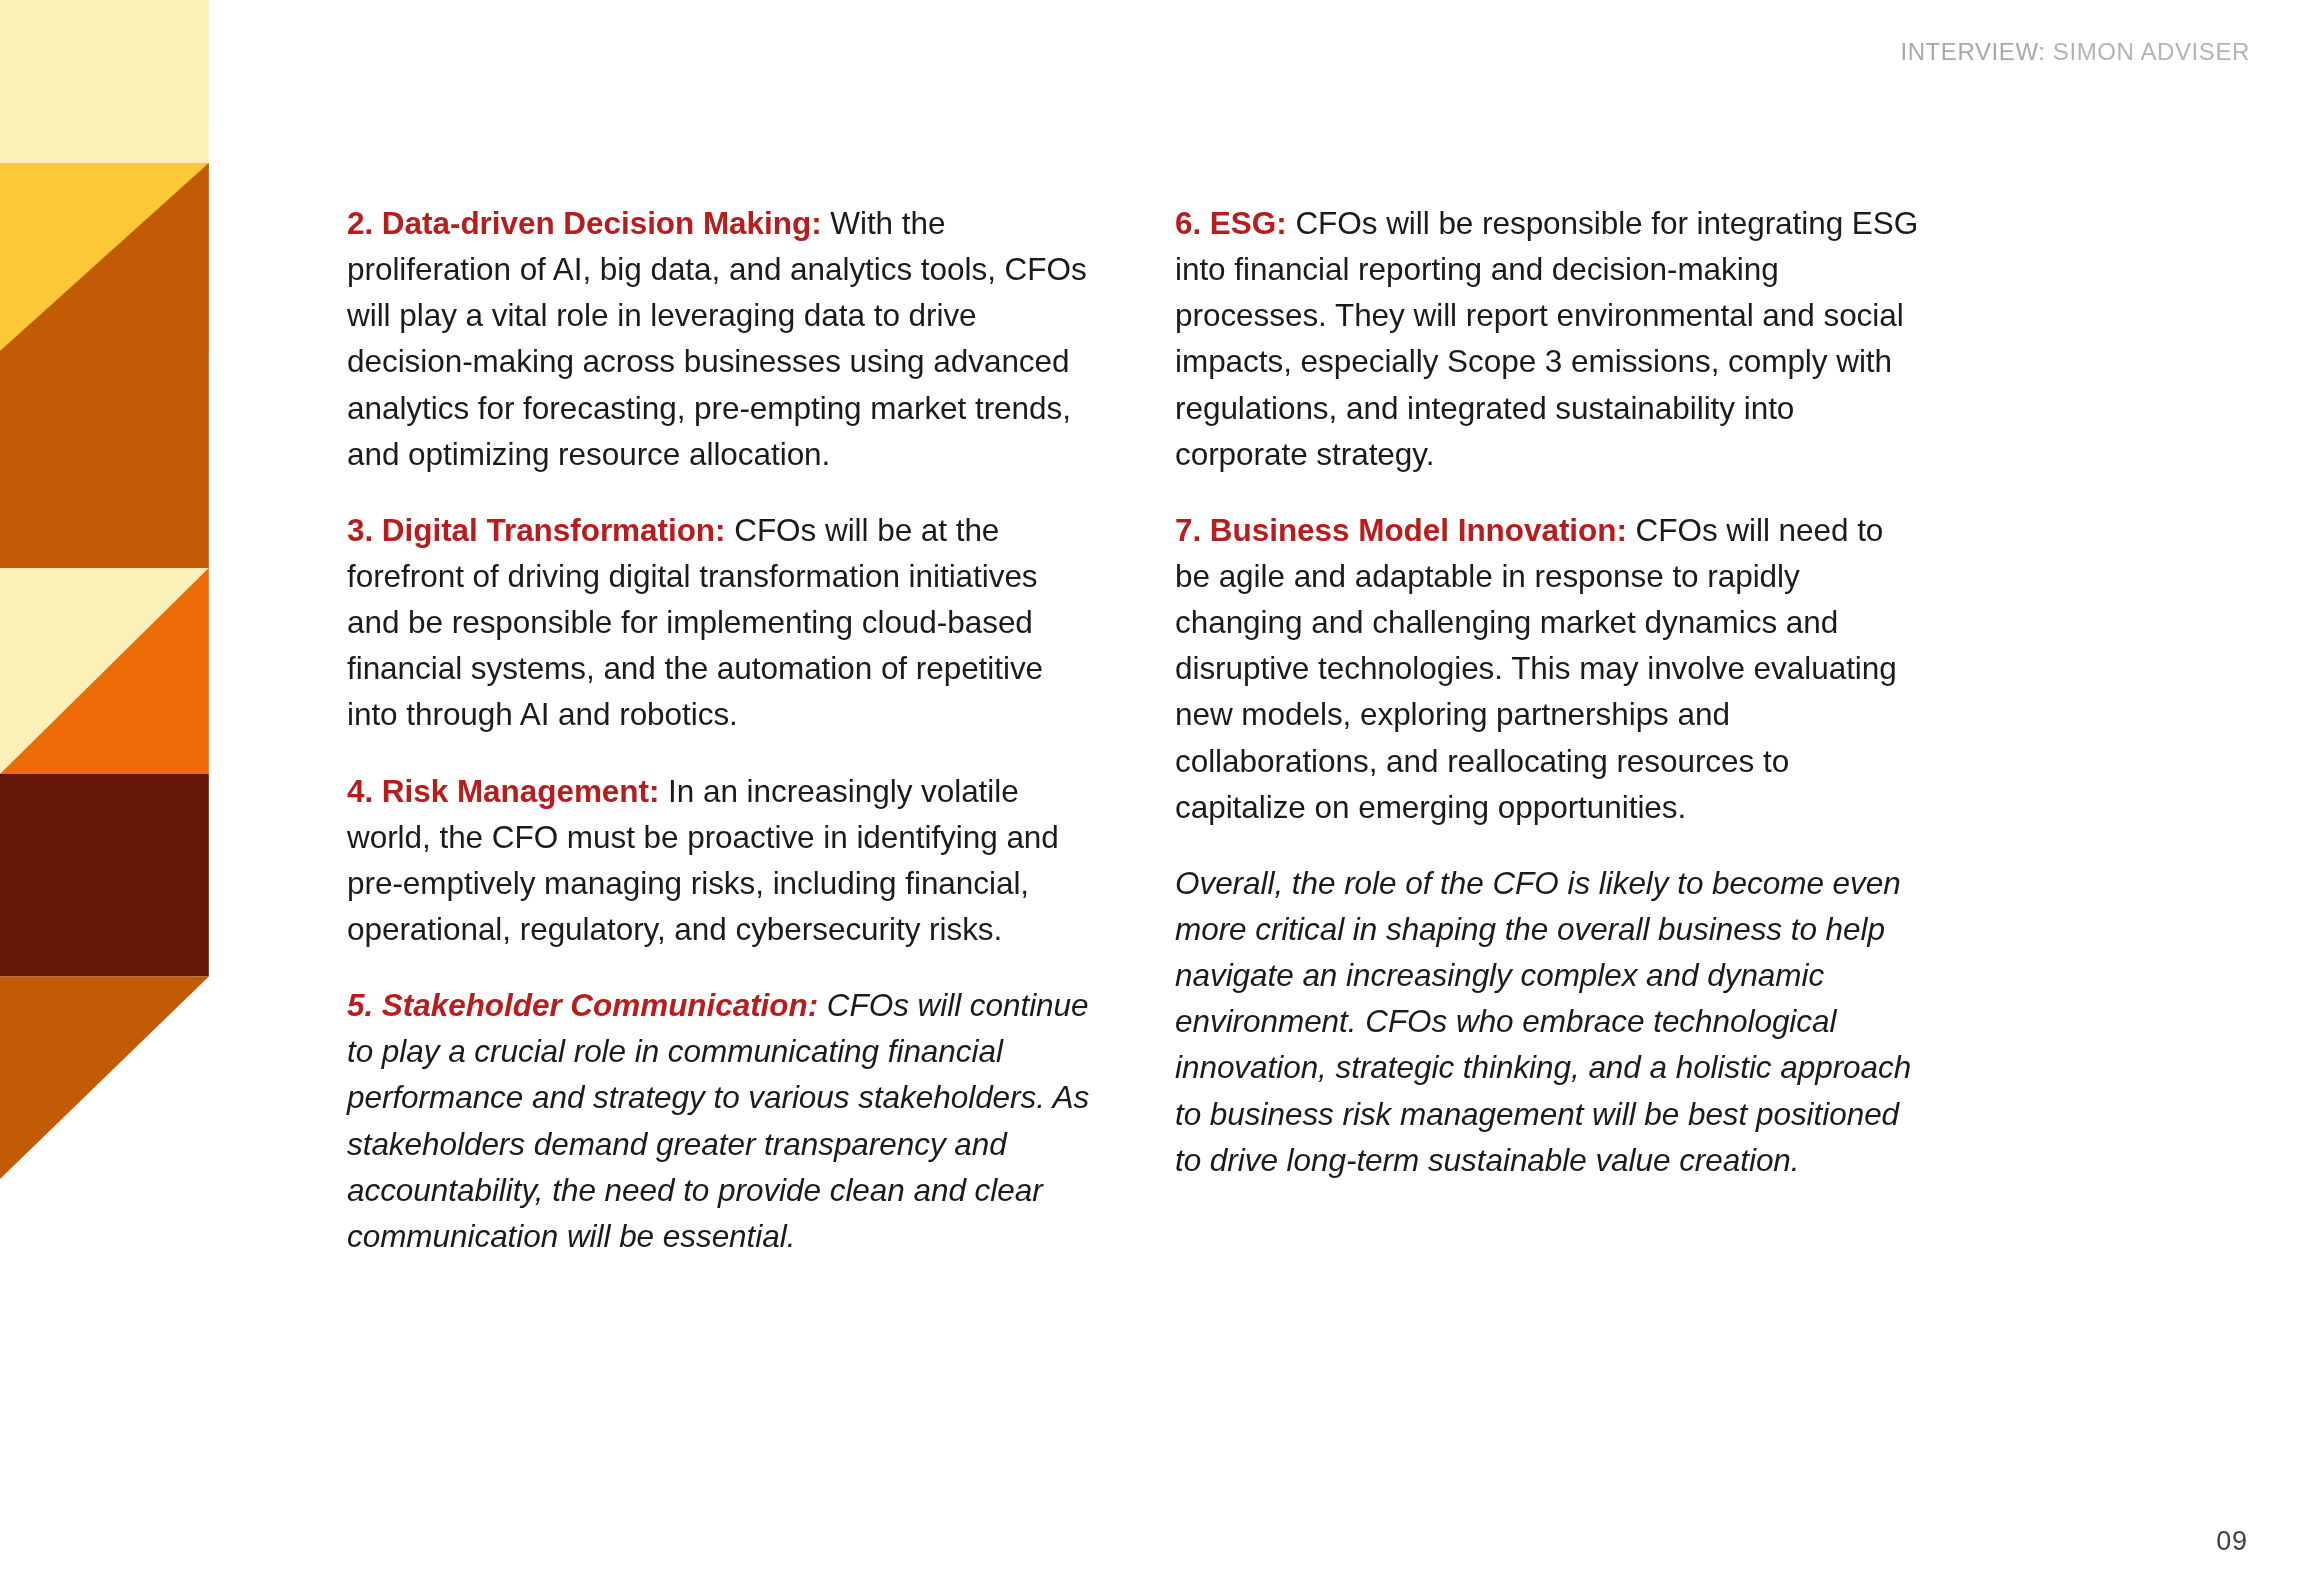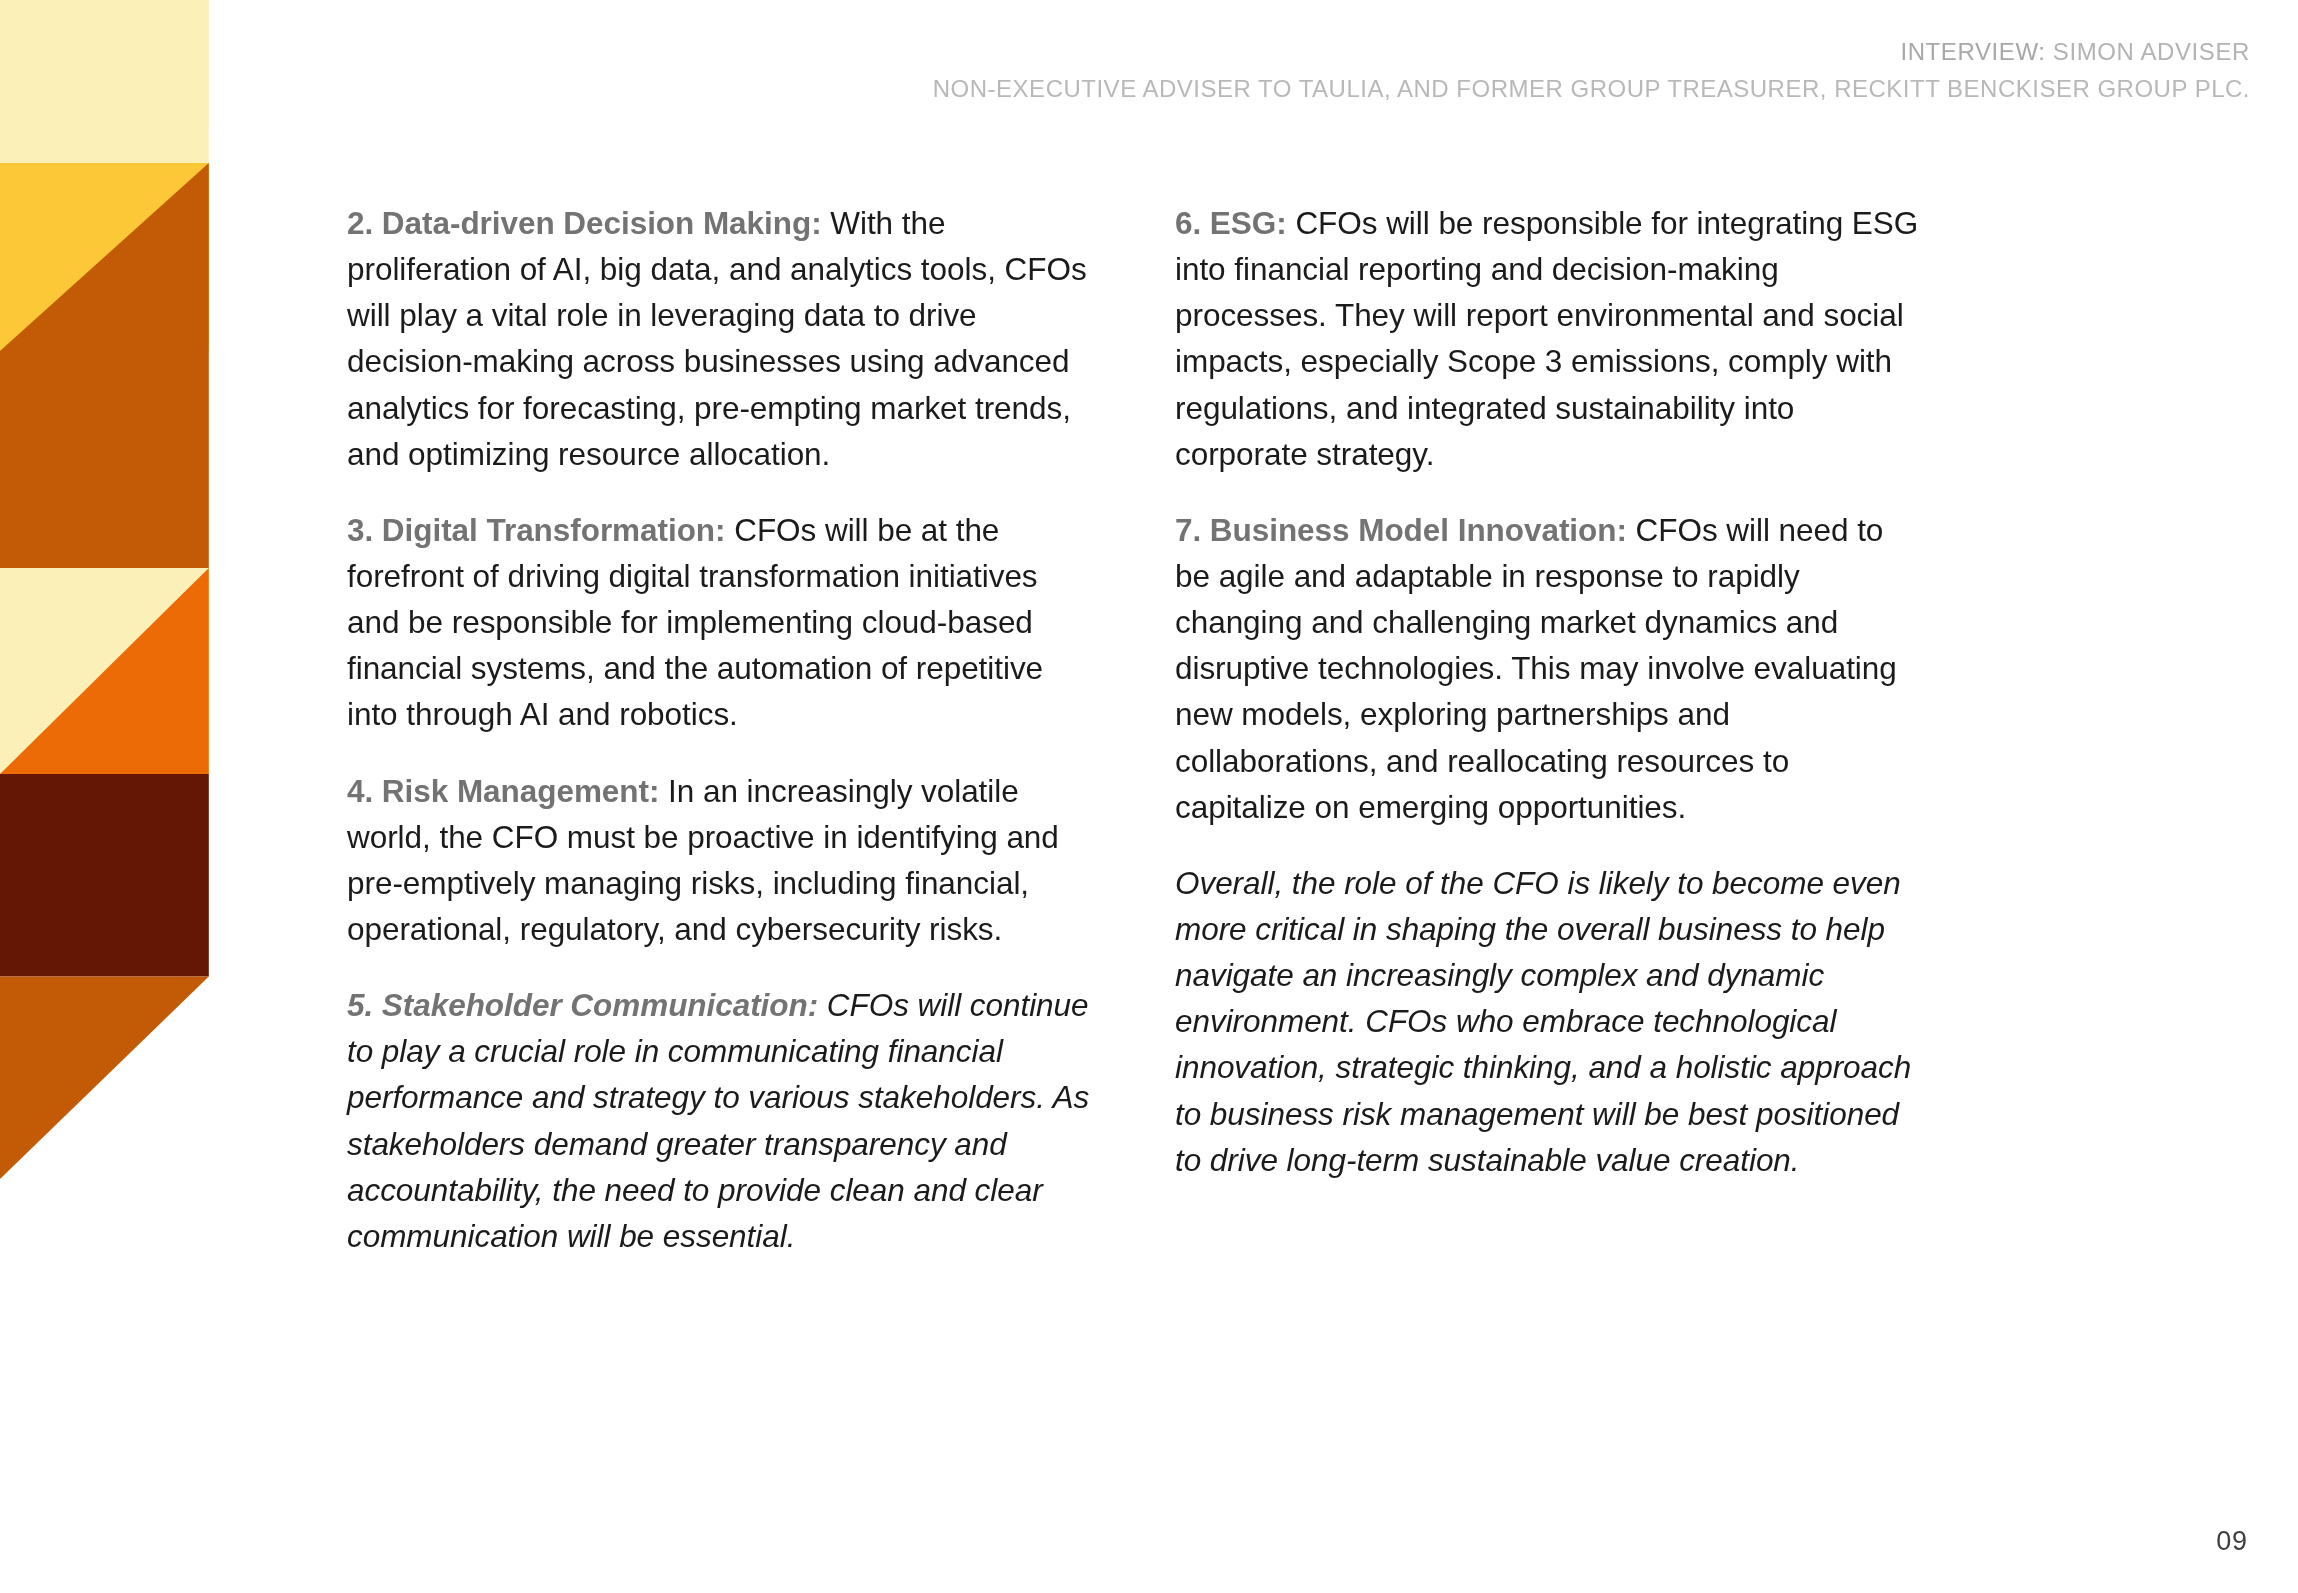--- a/index.html
+++ b/index.html
@@ -70,21 +70,21 @@
   .para {
     font-size: 31.5px;
     line-height: 1.465;
     color: #1b1b1b;
     margin: 0 0 30px 0;
     letter-spacing: -0.05px;
   }
   .para:last-child { margin-bottom: 0; font-style: italic; }
   .para b {
     font-weight: bold;
-    color: #737373;
+    color: #b91c1c;
   }
 
   
   #page-number {
     position: absolute;
     right: 51px;
     bottom: 36px;
     font-size: 27px;
     color: #404040;
     letter-spacing: 0.9px;
@@ -106,21 +106,20 @@
   <polygon points="0,631 232,631 232,860 0,860" fill="#FBF0B8"></polygon>
   <polygon points="232,631 232,860 0,860" fill="#EC6B06"></polygon>
 
   <polygon points="0,860 232,860 232,1085 0,1085" fill="#651706"></polygon>
 
   <polygon points="0,1085 232,1085 0,1310" fill="#C25A06"></polygon>
 </svg>
 
 <div id="header">
   <div class="line1"><span class="lbl">INTERVIEW:</span><span> SIMON ADVISER</span></div>
-  <div class="line2">NON-EXECUTIVE ADVISER TO TAULIA, AND FORMER GROUP TREASURER, RECKITT BENCKISER GROUP PLC.</div>
 </div>
 
 <div id="columns">
 
   <div class="col left">
     <p class="para"><b>2. Data-driven Decision Making:</b><span> With the proliferation of AI, big data, and analytics tools, CFOs will play a vital role in leveraging data to drive decision-making across businesses using advanced analytics for forecasting, pre-empting market trends, and optimizing resource allocation.</span></p>
 
     <p class="para"><b>3. Digital Transformation:</b><span> CFOs will be at the forefront of driving digital transformation initiatives and be responsible for implementing cloud-based financial systems, and the automation of repetitive into through AI and robotics.</span></p>
 
     <p class="para"><b>4. Risk Management:</b><span> In an increasingly volatile world, the CFO must be proactive in identifying and pre-emptively managing risks, including financial, operational, regulatory, and cybersecurity risks.</span></p>

